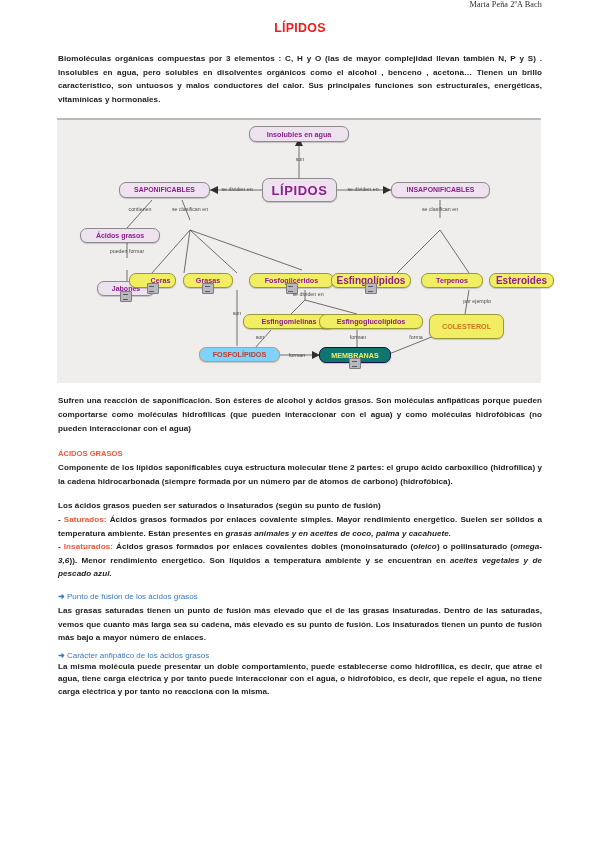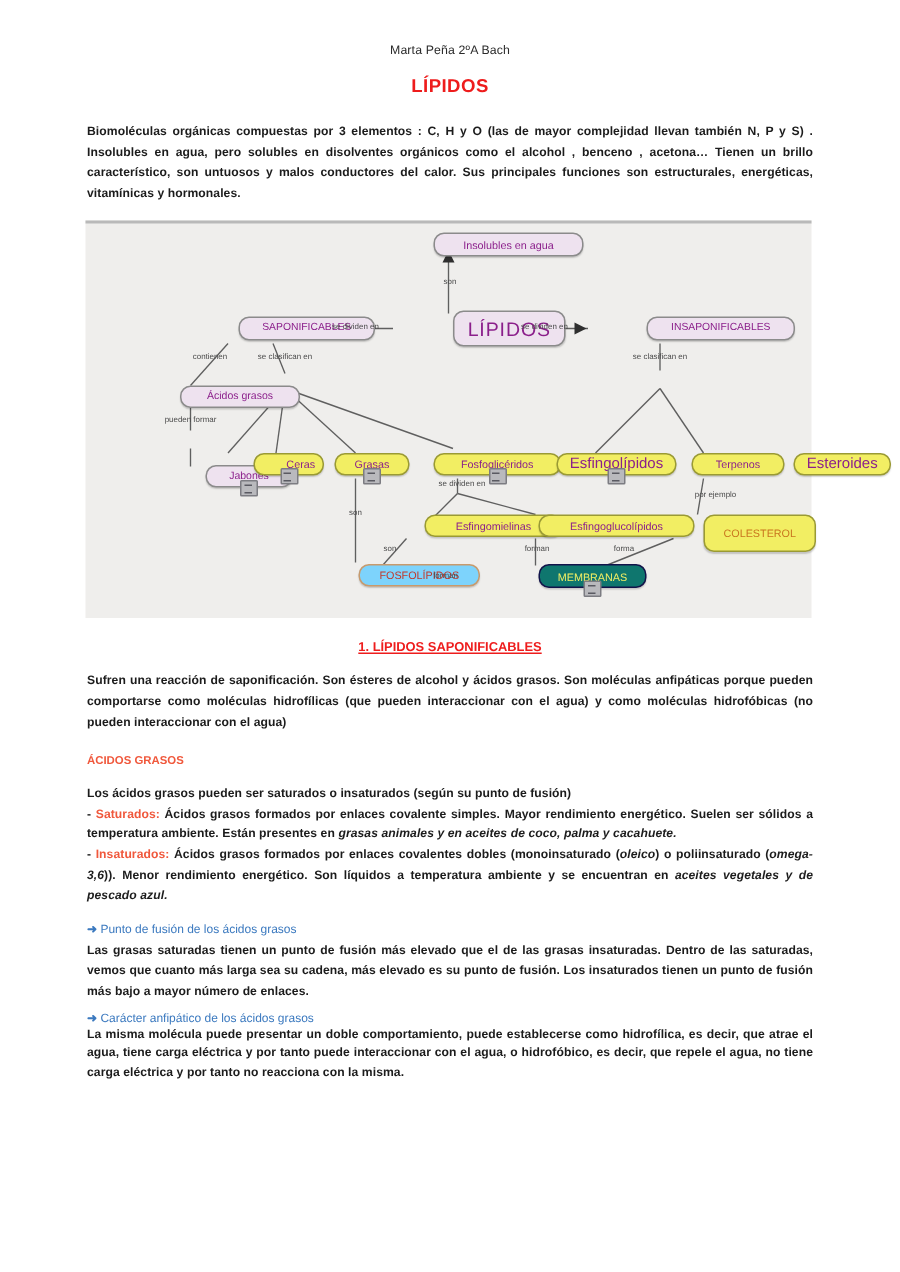--- a/index.html
+++ b/index.html
@@ -18,25 +18,24 @@
     position: relative;
     width: 600px;
     height: 848px;
     background: #ffffff;
     box-sizing: border-box;
     padding: 0 58px;
   }
 
   
   .doc-header {
-    text-align: center;
-    font-family: Liberation Sans, sans-serif;
+    text-align: right;
+    font-family: Liberation Serif, serif;
     font-size: 8.2px;
     color: #2b2b2b;
-    padding-top: 29px;
     letter-spacing: .1px;
   }
   .doc-title {
     text-align: center;
     color: #ee1c1c;
     font-weight: bold;
     font-size: 12.4px;
     letter-spacing: .3px;
     margin-top: 12px;
   }
@@ -71,29 +70,28 @@
     height: 2px;
     background: #b9b9b9;
   }
   .map-svg { position: absolute; inset: 0; }
 
   .node {
     position: absolute;
     box-sizing: border-box;
     border-radius: 7px;
     border: 1.3px solid #8b8b8b;
-    font-weight: normal;
+    font-weight: bold;
     display: flex;
     align-items: center;
     justify-content: center;
     white-space: nowrap;
     line-height: 1;
     text-align: center;
     box-shadow: 0 1px 1px rgba(0,0,0,.18);
-    margin-left: 40px;
   }
   .n-violet { background: #eee2ef; color: #8b1f8b; }
   .n-yellow { background: #f2ee63; color: #8b1f8b; border-color: #9a9a34; }
   .n-yellow2 { background: #f2ee63; color: #c9761e; border-color: #9a9a34; }
   .n-peach  { background: #7dd3fc; color: #c0392b; border-color: #c79a6d; }
   .n-navy   { background: #0f766e; color: #f2ee63; border-color: #12134a; }
 
   .node .badge {
     position: absolute;
     left: 50%;
@@ -292,26 +290,26 @@
     <div class="node n-peach" style="left:142px; top:229px; width:81px; height:15px; font-size:7.2px;">
       <span>FOSFOLÍPIDOS</span>
     </div>
     <div class="edge-label" style="left:225px; top:234px; width:30px;">forman</div>
     <div class="node n-navy" style="left:262px; top:229px; width:72px; height:16px; font-size:7.2px;">
       <span>MEMBRANAS</span>
       <span class="badge"></span>
     </div>
   </div>
 
-  <div class="sec-red">1. LÍPIDOS SAPONIFICABLES</div>
 
   <div class="para blk">Sufren una reacción de saponificación. Son ésteres de alcohol y ácidos grasos. Son moléculas anfipáticas porque pueden comportarse como moléculas hidrofílicas (que pueden interaccionar con el agua) y como moléculas hidrofóbicas (no pueden interaccionar con el agua)</div>
 
   <div class="sub-red">ÁCIDOS GRASOS</div>
 
+  <div class="para tight" style="margin-top:3px;">Componente de los lípidos saponificables cuya estructura molecular tiene 2 partes: el grupo ácido carboxílico (hidrofílica) y la cadena hidrocarbonada (siempre formada por un número par de átomos de carbono) (hidrofóbica).</div>
 
   <div class="para blk">Los ácidos grasos pueden ser saturados o insaturados (según su punto de fusión)</div>
 
   <div class="para tight" style="margin-top:0;">
     <span>- </span><span class="hl-red">Saturados:</span><span> Ácidos grasos formados por enlaces covalente simples. Mayor rendimiento energético. Suelen ser sólidos a temperatura ambiente. Están presentes en </span><span class="it">grasas animales y en aceites de coco, palma y cacahuete.</span>
   </div>
 
   <div class="para tight" style="margin-top:0;">
     <span>- </span><span class="hl-red">Insaturados:</span><span> Ácidos grasos formados por enlaces covalentes dobles (monoinsaturado (</span><span class="it">oleico</span><span>) o poliinsaturado (</span><span class="it">omega-3,6</span><span>)). Menor rendimiento energético. Son líquidos a temperatura ambiente y se encuentran en </span><span class="it">aceites vegetales y de pescado azul.</span>
   </div>

